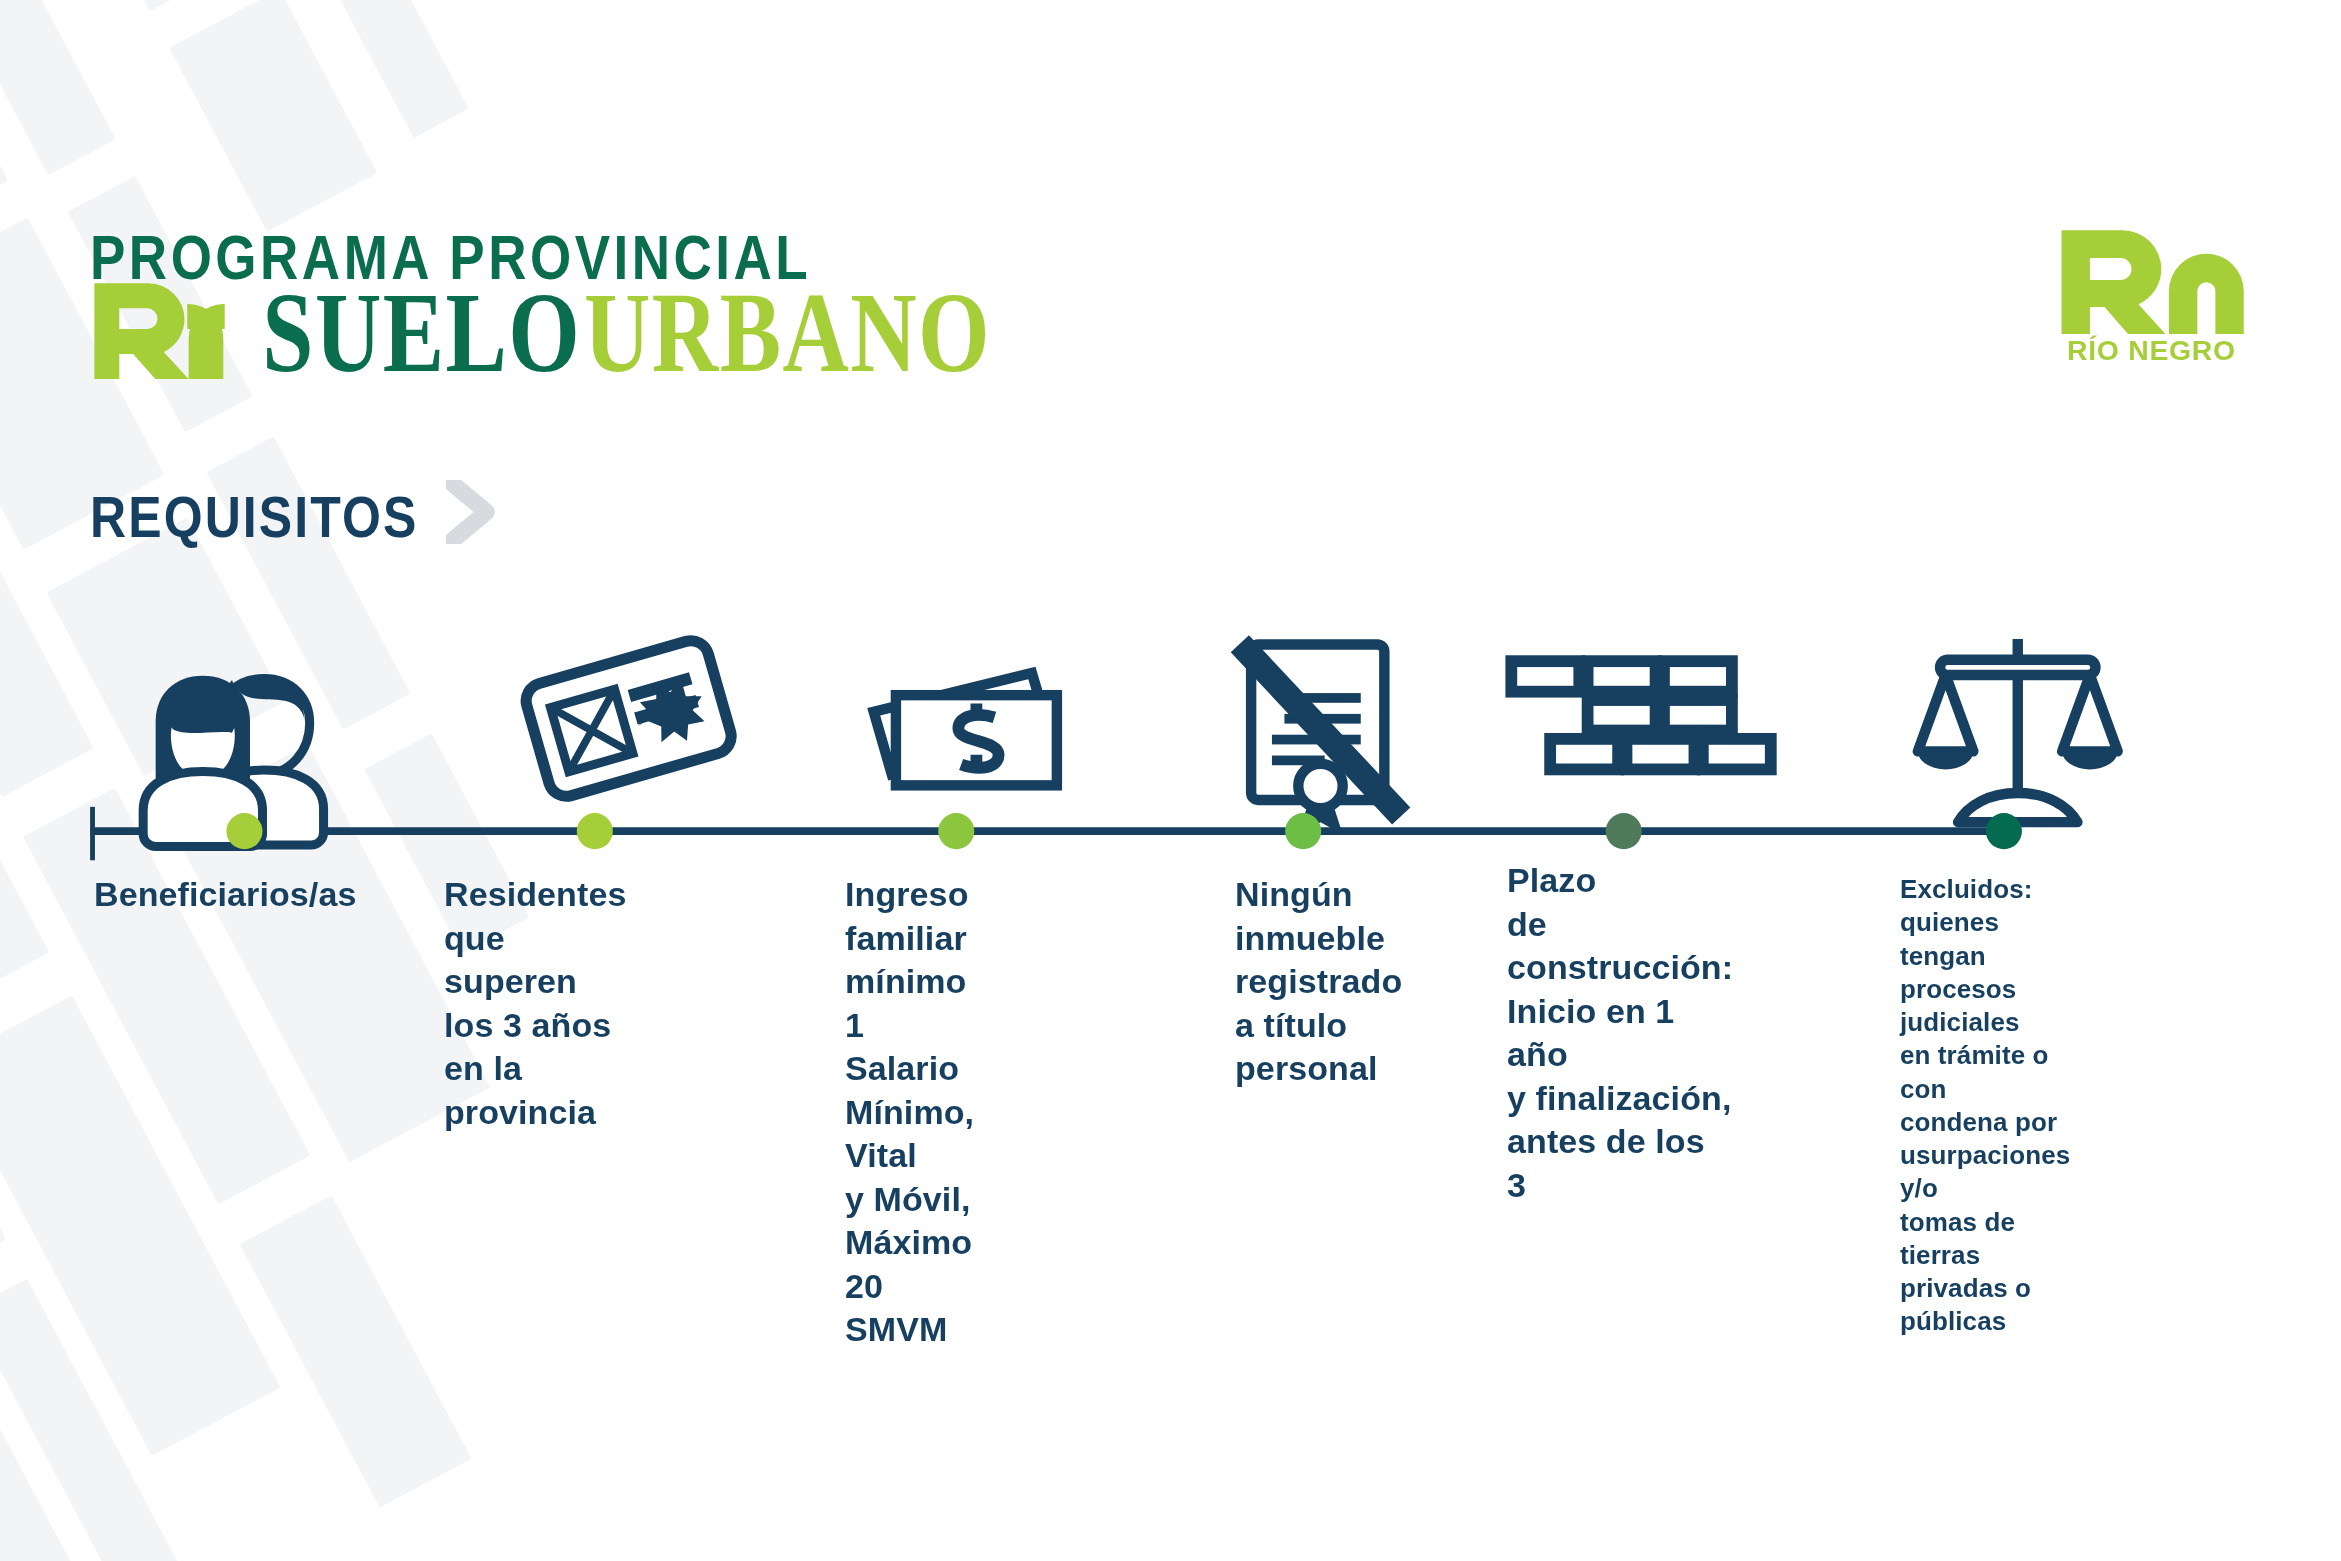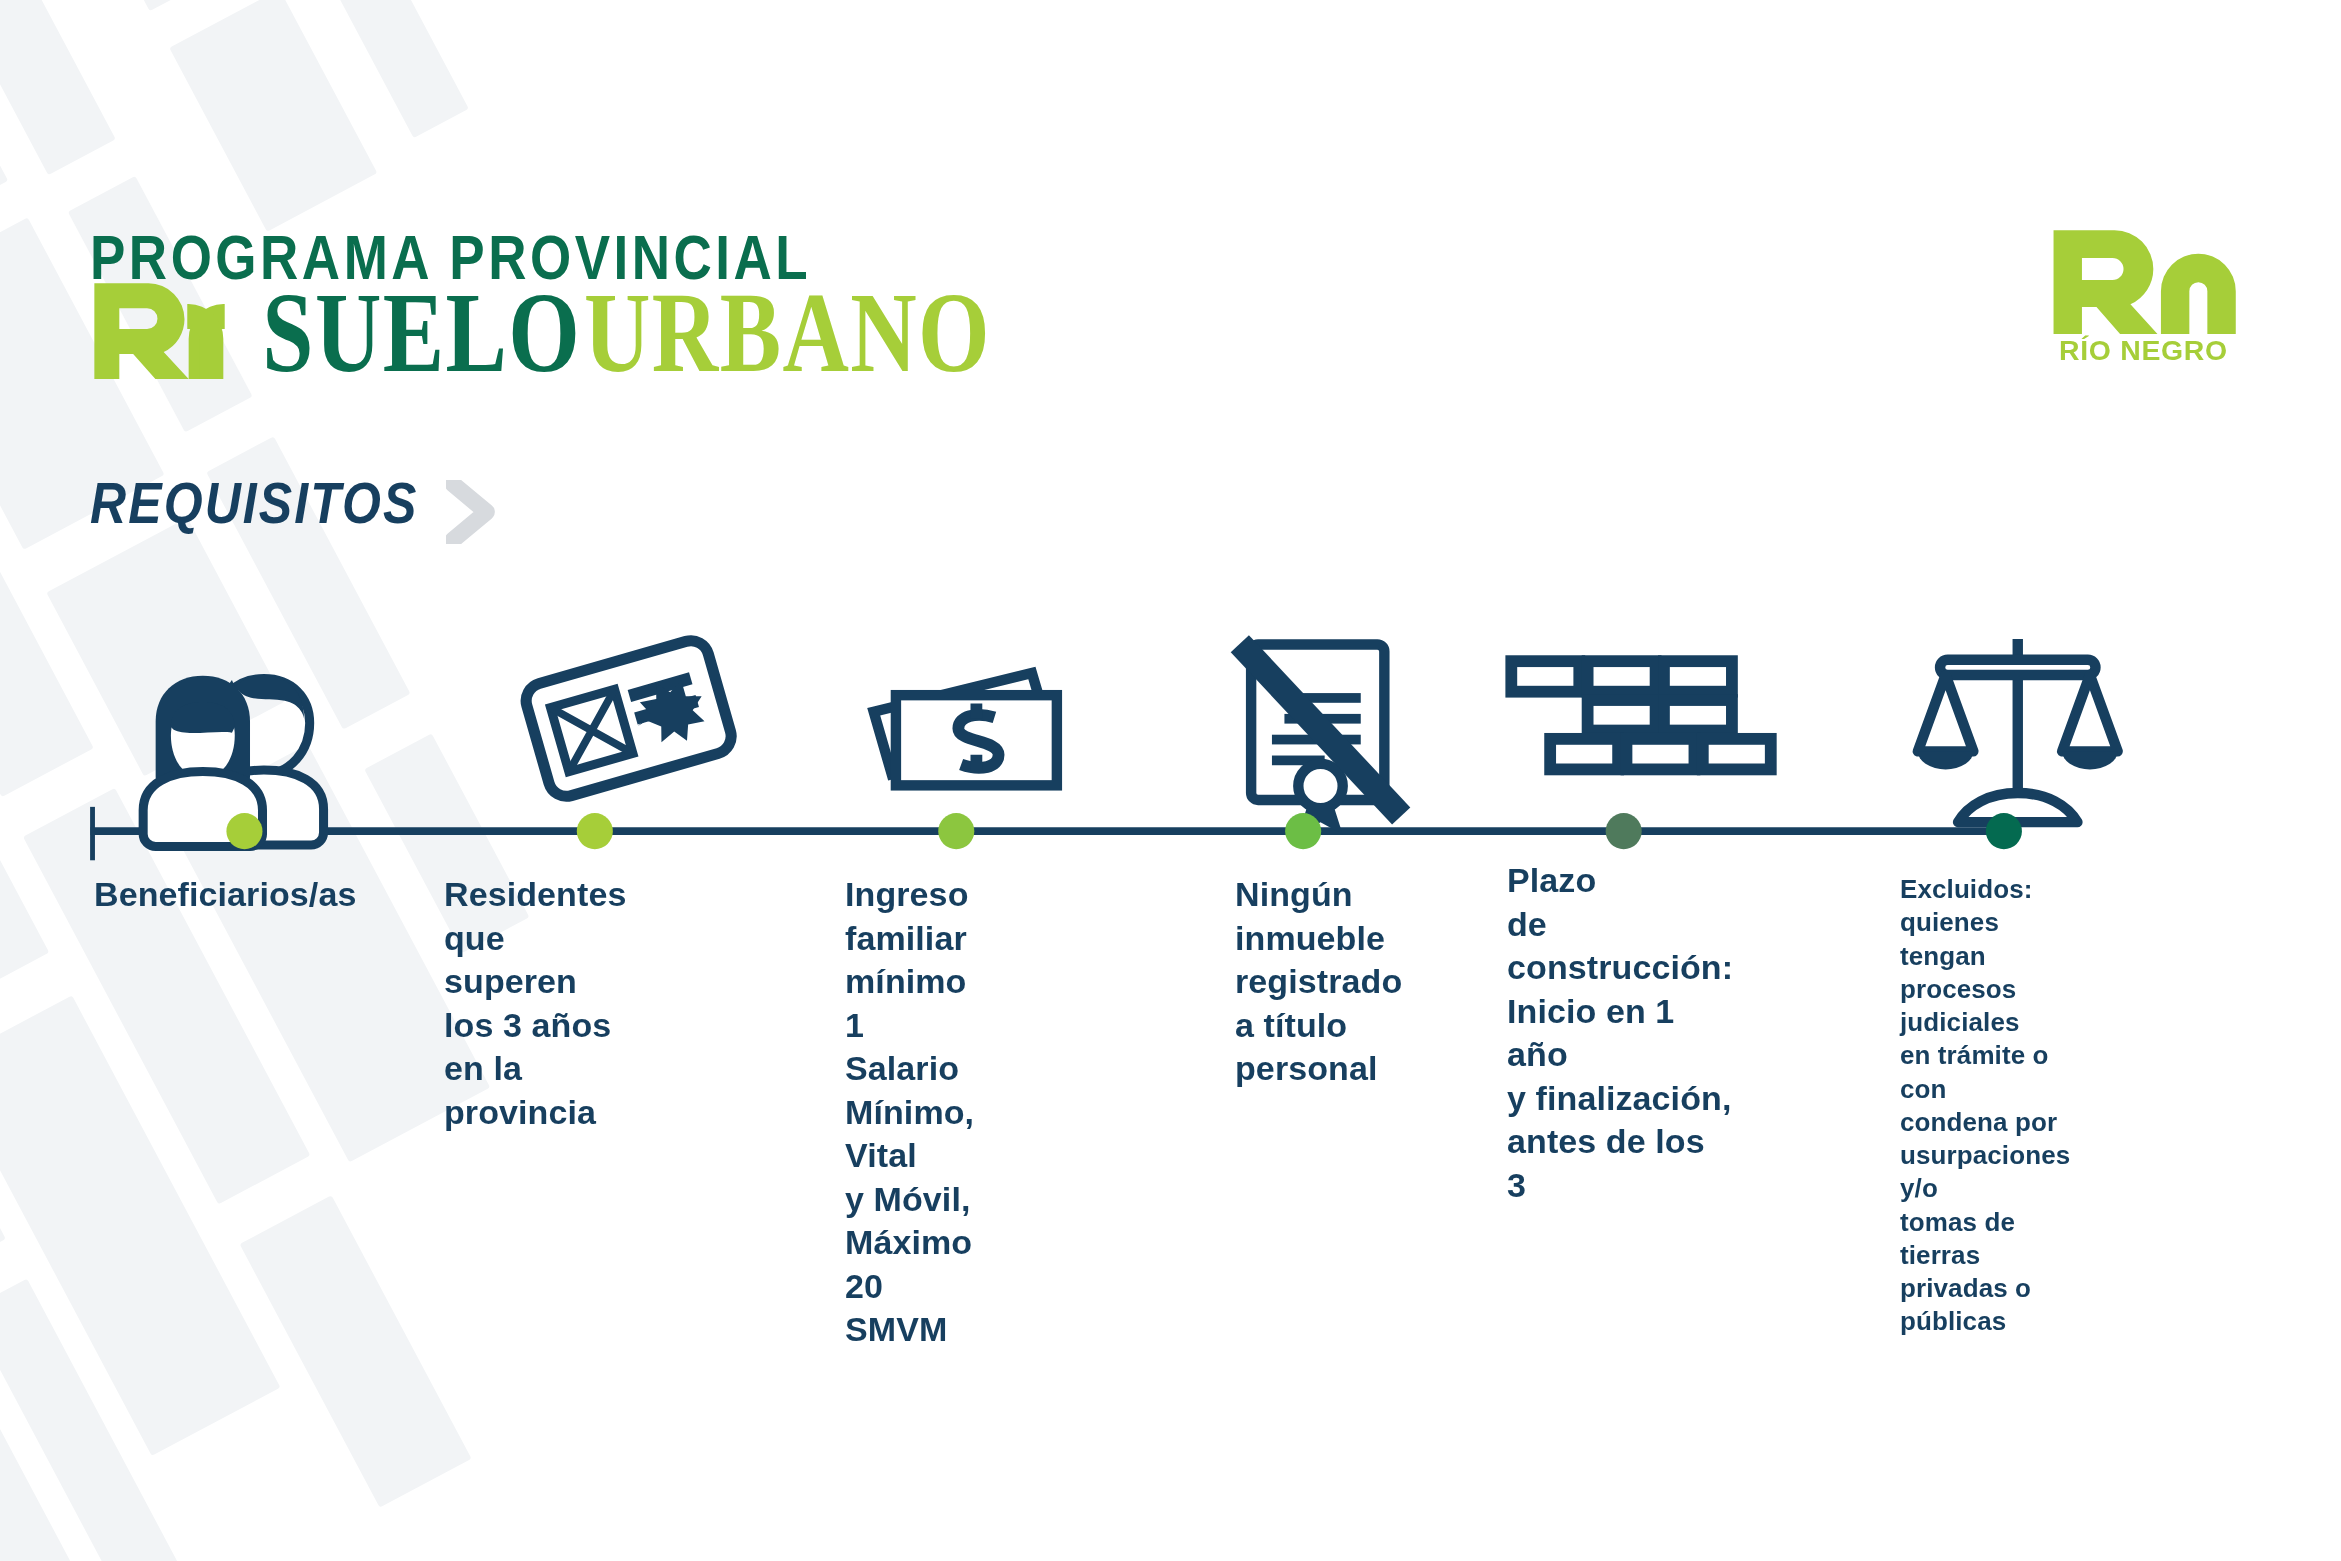--- a/index.html
+++ b/index.html
@@ -33,29 +33,29 @@
     vertical-align:baseline;
   }
   .c-lime{ color:#a6ce39; }
   .c-green{ color:#0a6e4e; }
 
   
   #title-rn{ display:inline-block; vertical-align:-4.2px; margin-right:23.6px; }
 
   #requisitos-row{
     position:absolute; left:90px; top:474px;
-    display:flex; align-items:flex-start; gap:12px;font-style:italic;
+    display:flex; align-items:flex-end; gap:12px;
   }
   #requisitos{
     font-size:50px; font-weight:bold; letter-spacing:2.1px;
     color:#173f5f; transform:scaleY(1.16); transform-origin:left center;
   }
   #requisitos-chevron{ margin-left:15.3px; margin-top:5.6px; }
 
-  #brand-logo{ position:absolute; right:100px; top:223px; z-index:3; }
+  #brand-logo{ position:absolute; right:92px; top:223px; z-index:3; }
 
   
   #timeline{ position:absolute; left:0; top:0; width:100%; height:100%; z-index:2; }
 
   
   .step{ position:absolute; z-index:4; }
   .step-caption{
     position:absolute; top:0; left:0;
     font-size:34px; font-weight:bold; line-height:1.28;
     color:#173f5f; letter-spacing:0.1px;

